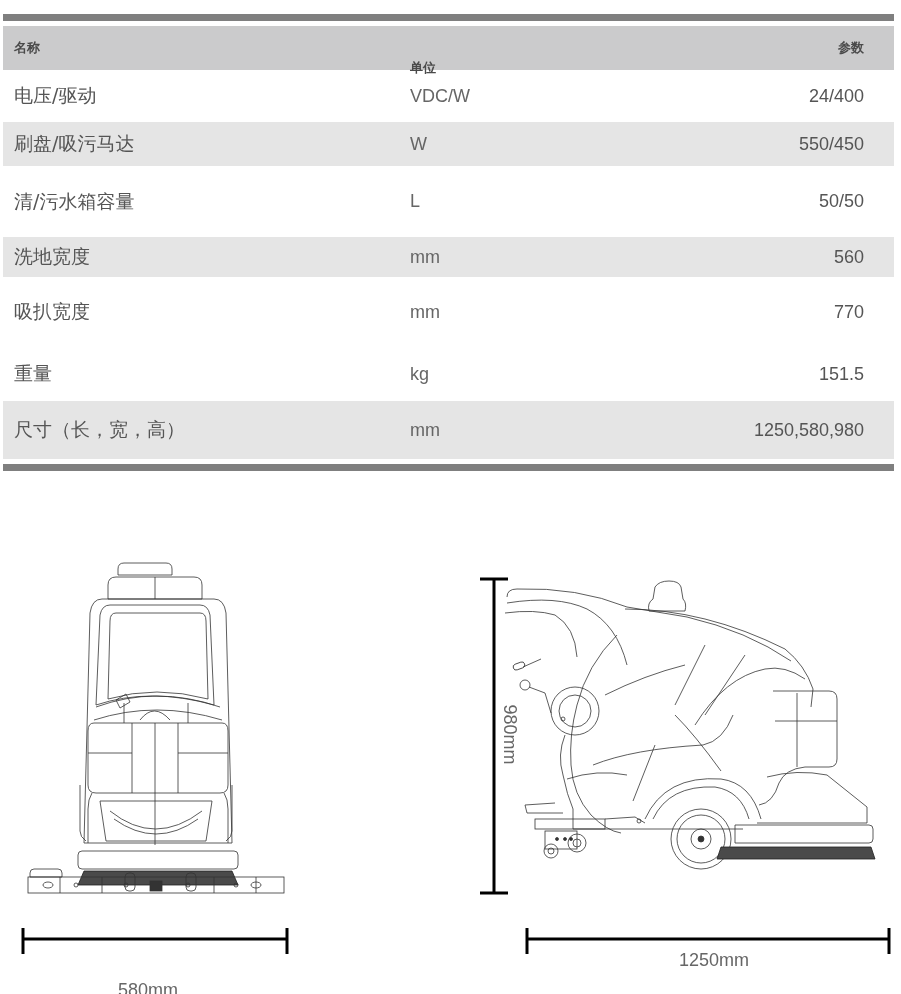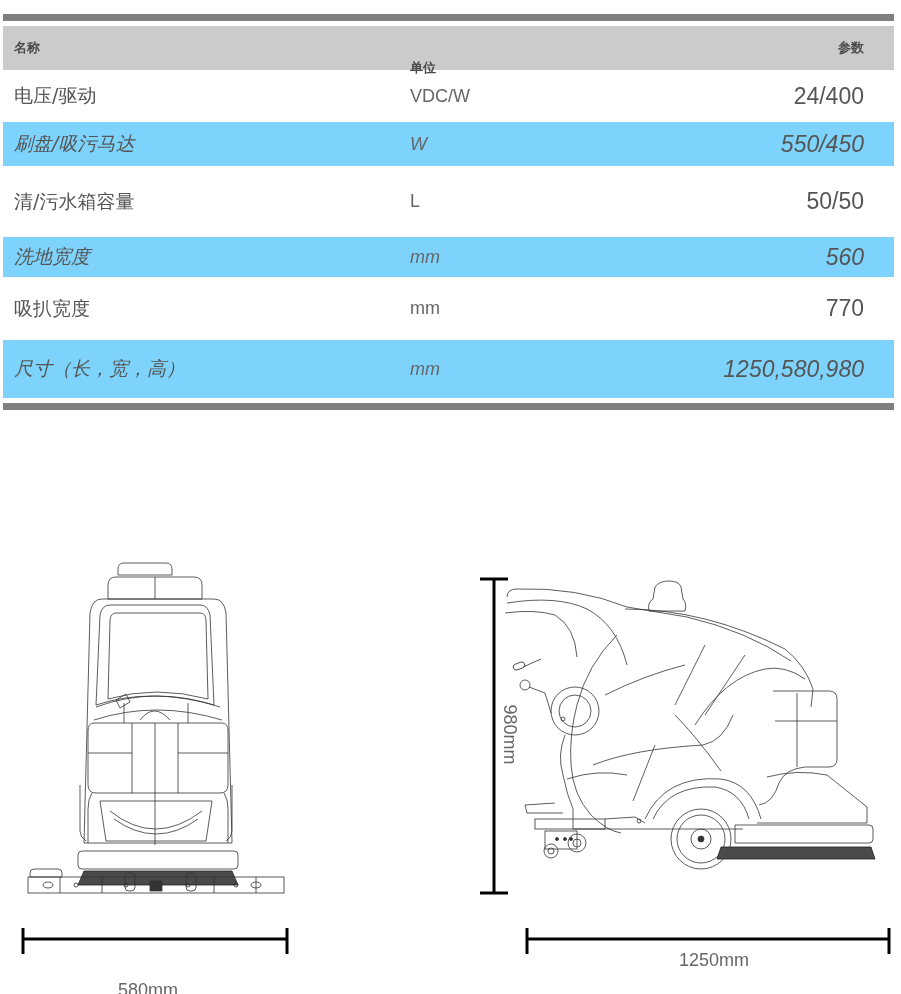--- a/index.html
+++ b/index.html
@@ -3,26 +3,26 @@
   <meta charset="utf-8">
   <style>
     html, body { margin: 0; padding: 0; background: #ffffff; }
     body { width: 901px; height: 994px; position: relative; overflow: hidden;
            font-family: "DejaVu Sans", "Liberation Sans", sans-serif; color: #555; }
     .spec-table { position: absolute; left: 3px; top: 14px; width: 891px; }
     .bar { height: 7px; background: #7f7f7f; }
     .bar.top { margin-bottom: 5px; }
     .bar.bottom { margin-top: 5px; }
     .row { position: relative; display: flex; align-items: center; box-sizing: border-box; }
-    .row.shaded { background: #7dd3fc; font-style: italic; }
+    .row.shaded { background: #e5e5e5; }
     .row.header { background: #cbcbcc; height: 44px; }
     .cell { font-size: 19px; color: #555; white-space: nowrap; }
     .c-name { position: absolute; left: 11px; }
     .c-unit { position: absolute; left: 407px; font-family: "Liberation Sans", sans-serif; font-size: 18px; font-weight: 300; color: #666; }
-    .c-val { position: absolute; right: 30px; font-family: "Liberation Sans", sans-serif; font-size: 23px; color: #555; }
+    .c-val { position: absolute; right: 30px; font-family: "Liberation Sans", sans-serif; font-size: 18px; color: #555; }
     .row.header .cell { font-weight: bold; font-size: 13px; color: #4a4a4a; }
     .row.header .c-unit { font-family: "DejaVu Sans", sans-serif; margin-top: 40px; }
     .row.header .c-val { font-family: "DejaVu Sans", sans-serif; }
     sup { font-size: 9px; vertical-align: 8px; }
     .drawing { position: absolute; }
     .dim-label { position: absolute; font-family: "Liberation Sans", sans-serif; font-size: 18px; color: #666; }
     .dim-label.vertical { transform: rotate(90deg); transform-origin: center center; }
   </style>
 </head>
 <body>
@@ -53,27 +53,32 @@
     <span class="cell c-unit">L</span>
     <span class="cell c-val">50/50</span>
   </div>
 
   <div class="row shaded" style="height:40px">
     <span class="cell c-name">洗地宽度</span>
     <span class="cell c-unit">mm</span>
     <span class="cell c-val">560</span>
   </div>
 
-  <div class="row" style="height:63px">
+  <div class="row" style="height:70px">
     <span class="cell c-name">吸扒宽度</span>
     <span class="cell c-unit">mm</span>
     <span class="cell c-val">770</span>
   </div>
 
 
+  <div class="row" style="height:54px">
+    <span class="cell c-name">重量</span>
+    <span class="cell c-unit">kg</span>
+    <span class="cell c-val">151.5</span>
+  </div>
 
   <div class="row shaded" style="height:58px">
     <span class="cell c-name">尺寸（长，宽，高）</span>
     <span class="cell c-unit">mm</span>
     <span class="cell c-val">1250,580,980</span>
   </div>
 
   <div class="bar bottom"></div>
 </div>
 

